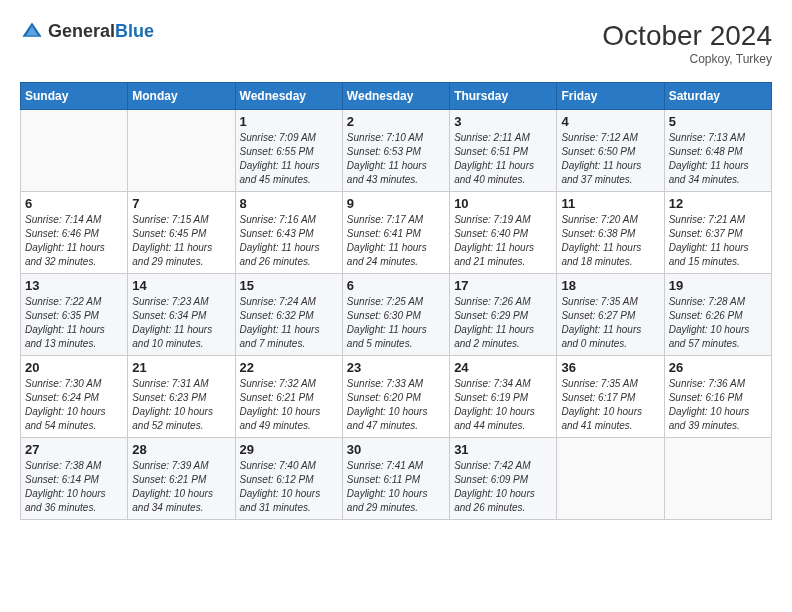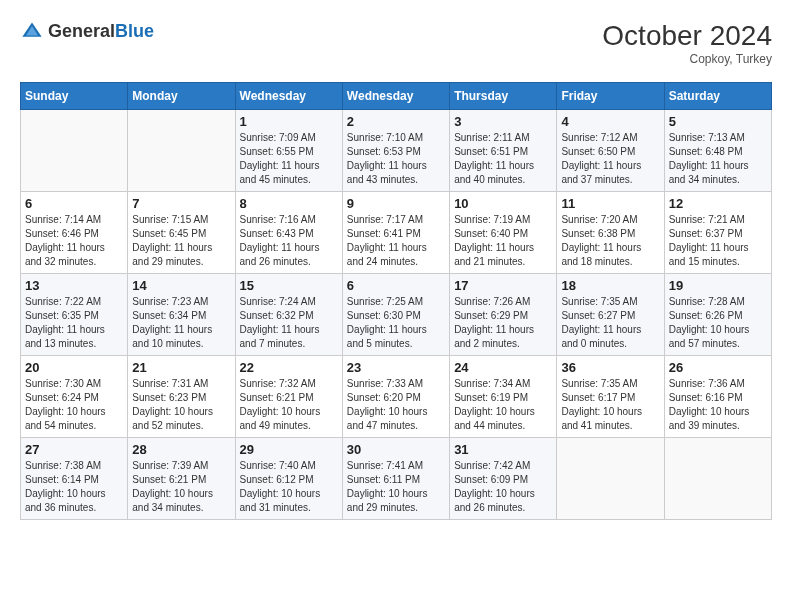--- a/index.html
+++ b/index.html
@@ -84,20 +84,21 @@
     .day-number {
       font-size: 13px;
       font-weight: bold;
       margin-bottom: 2px;
       color: #222;
     }
     .day-info {
       font-size: 10px;
       line-height: 1.4;
       color: #333;
+      font-style: italic;
     }
     .empty-cell {
       background: #f9f9f9 !important;
     }
   </style>
 </head>
 <body>
 
 <div class="header">
   <div class="logo">

